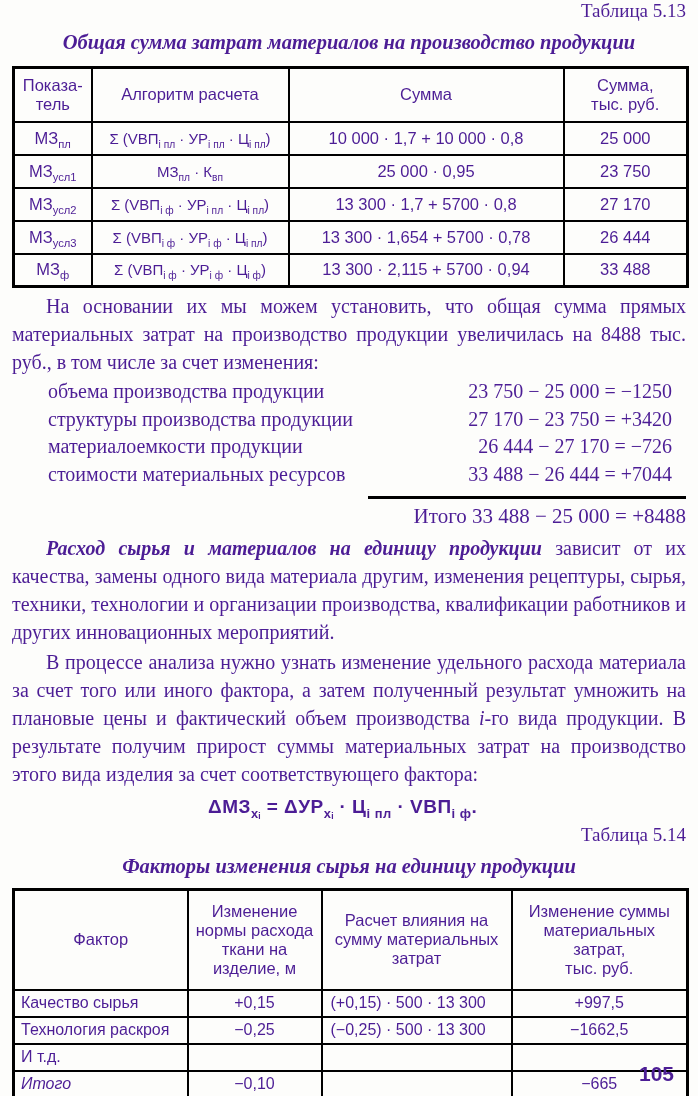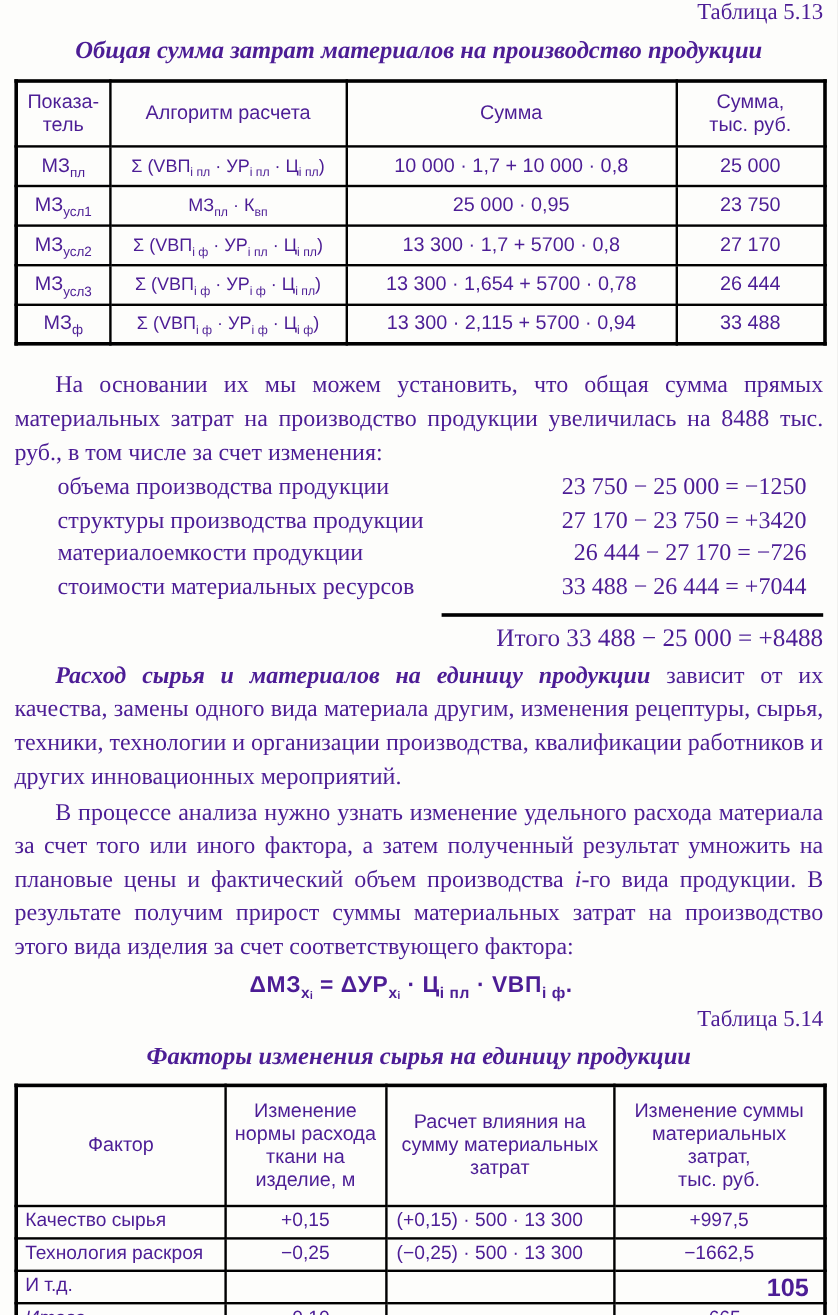--- a/index.html
+++ b/index.html
@@ -59,21 +59,21 @@
   td.l2 { text-align:left; padding-left:8px; white-space:nowrap; }
   td.it { font-style:italic; }
   sub { font-size:0.68em; line-height:0; }
   
   .body {
     font-size:20px;
     line-height:28px;
     text-align:justify;
     text-indent:34px;
   }
-  .p1 { margin-top:19px; }
+  .p1 { margin-top:4px; }
   .p2 { margin-top:4px; }
   .p3 { margin-top:2px; }
   .lead { font-weight:bold; font-style:italic; }
   
   .factors { margin-top:2px; }
   .factor-row {
     display:flex;
     justify-content:space-between;
     font-size:20px;
     line-height:27.5px;

